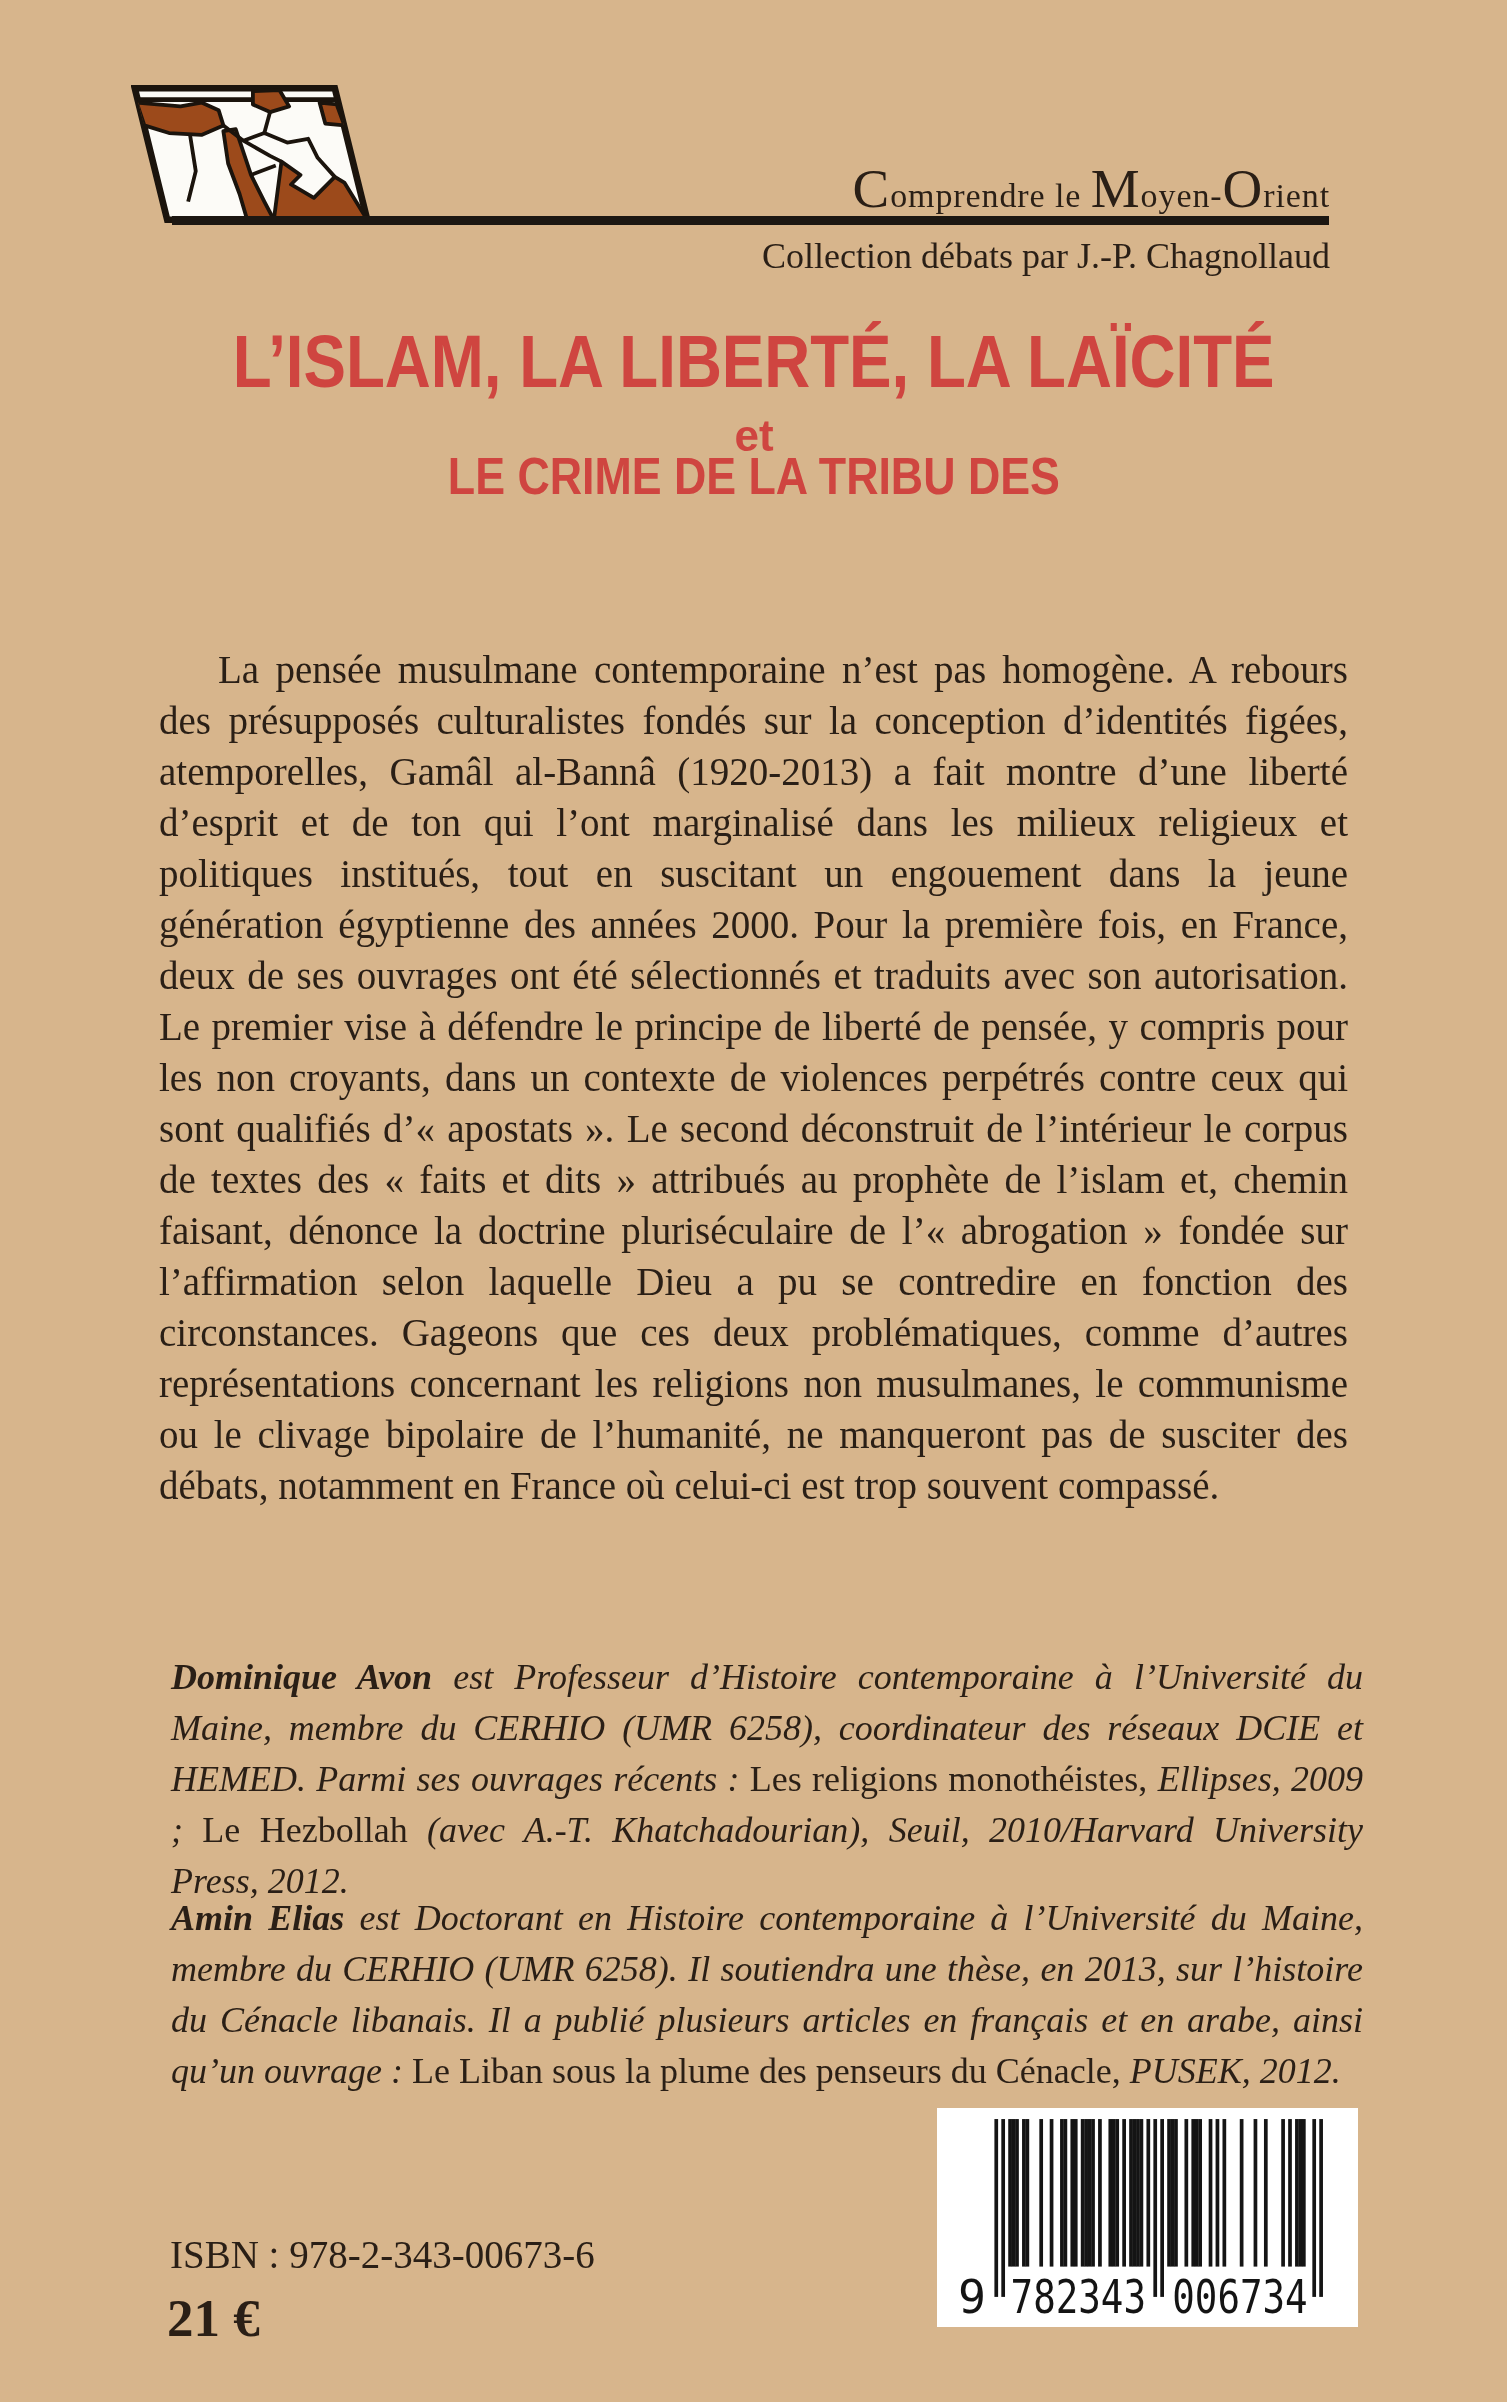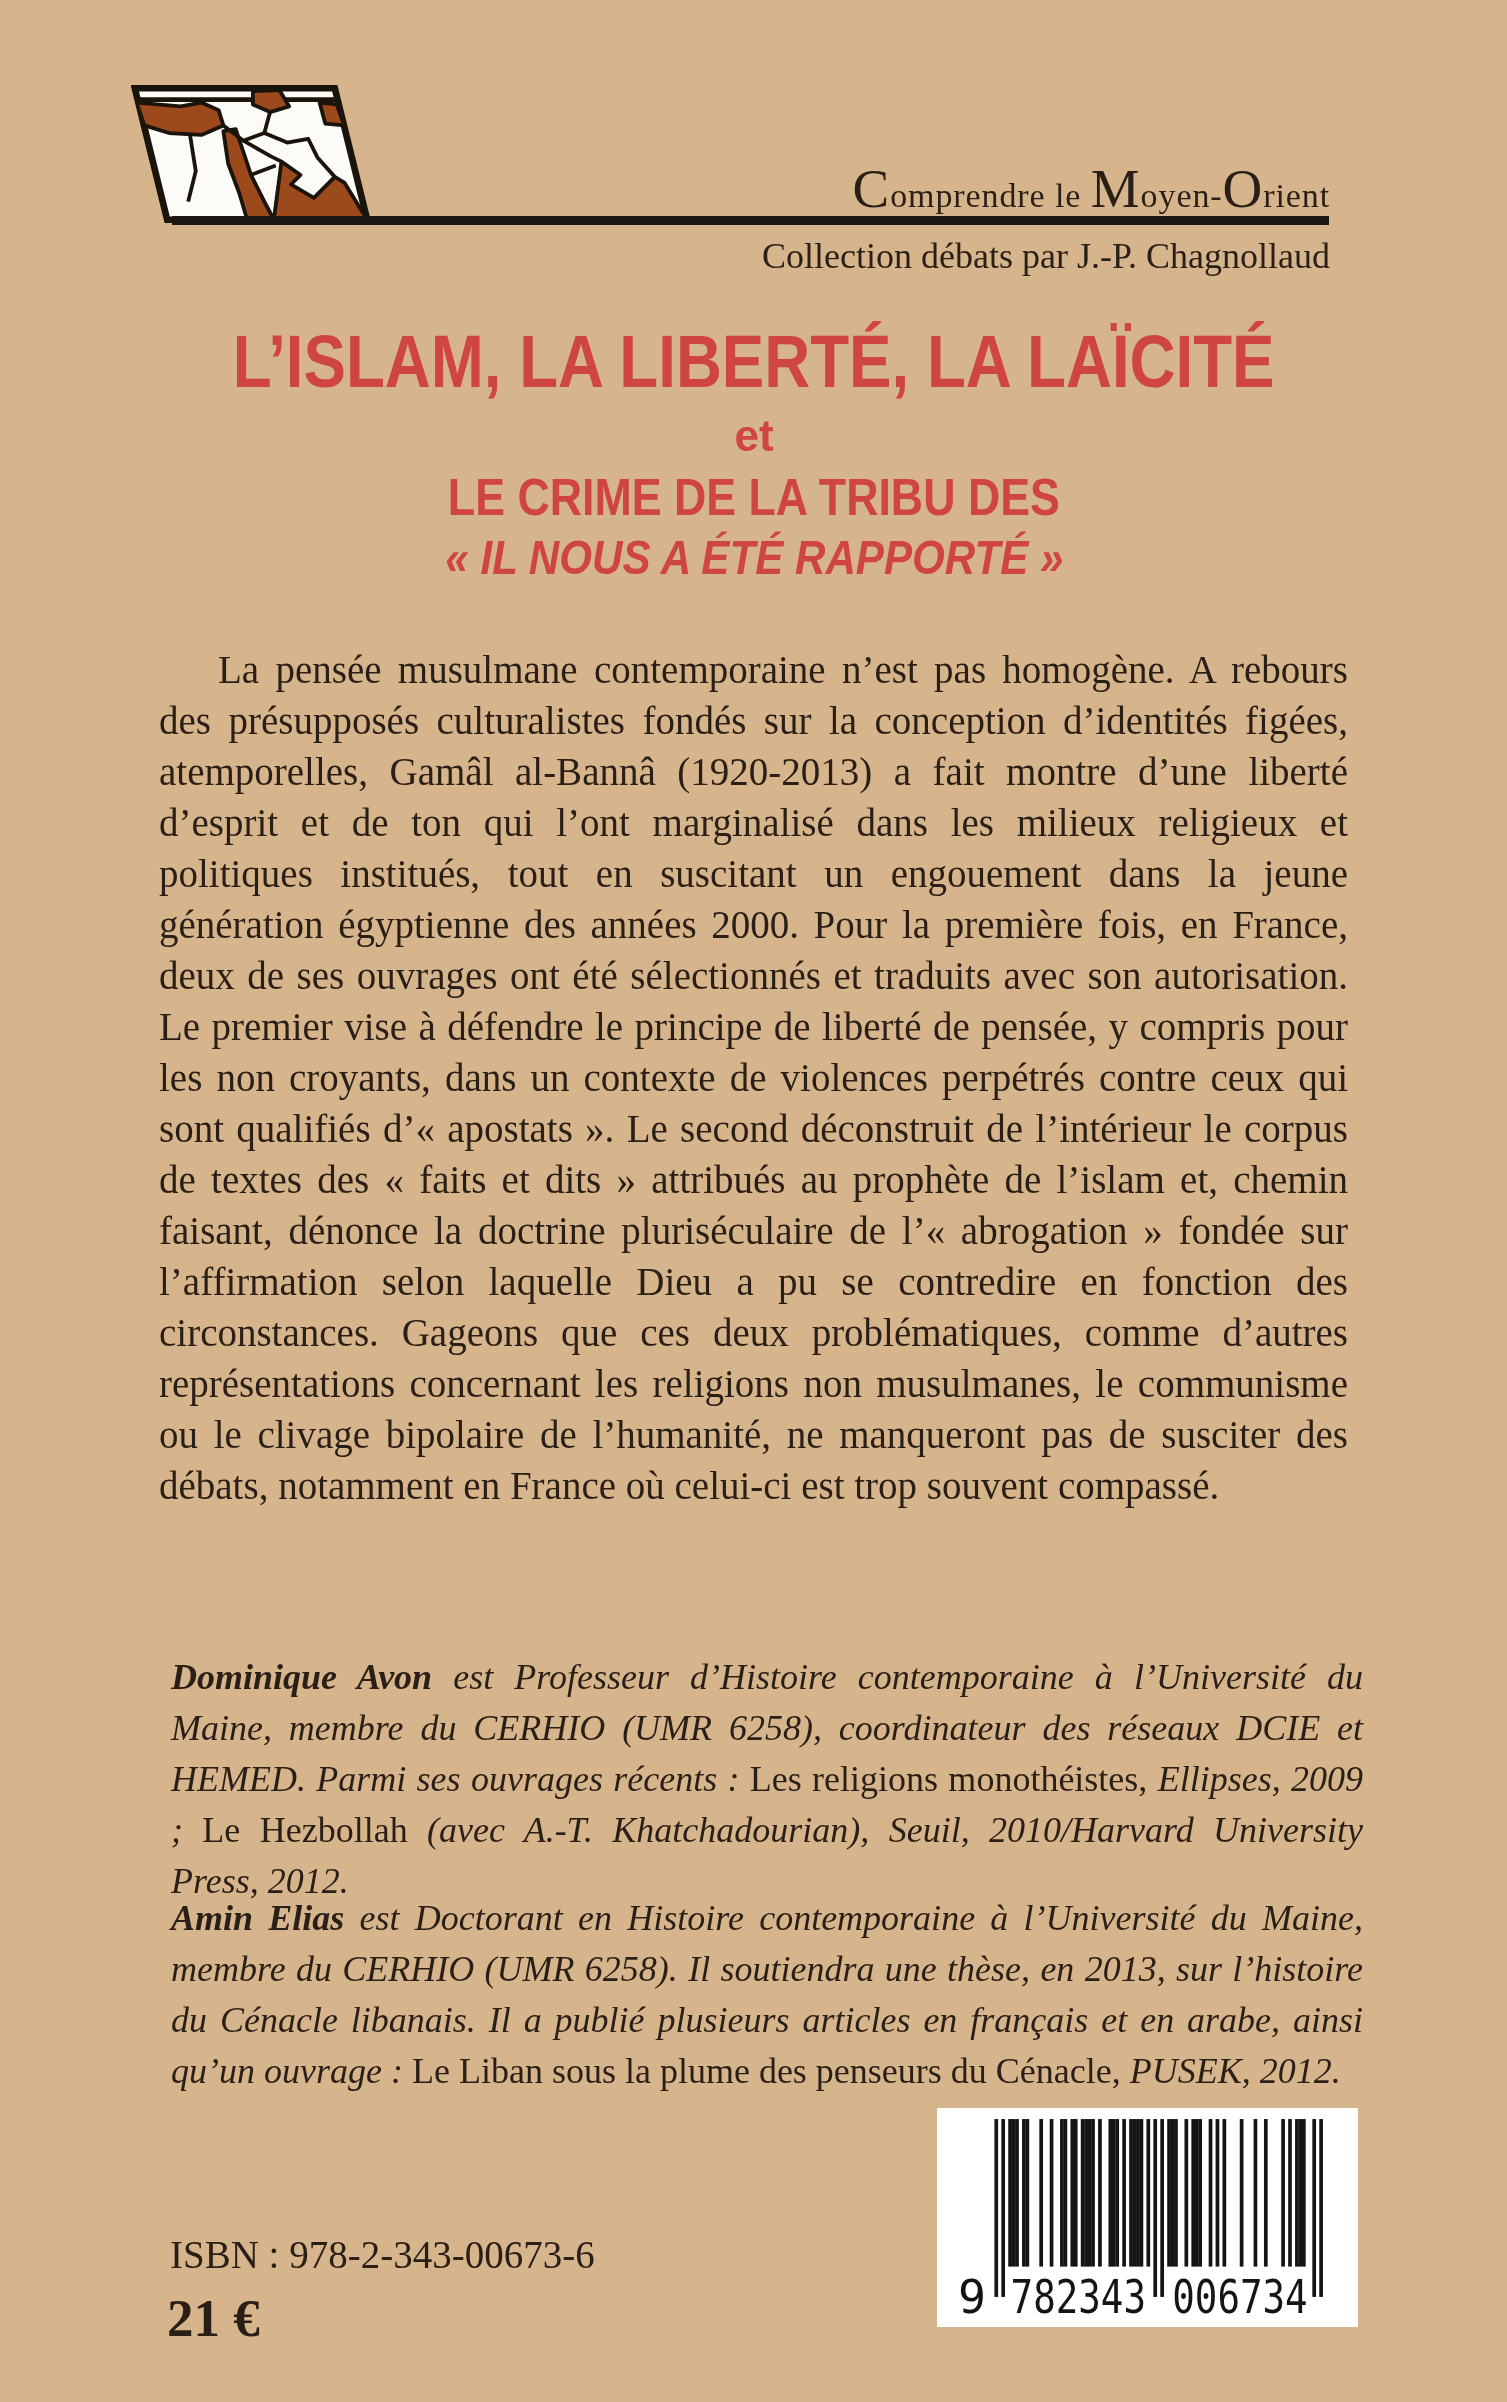--- a/index.html
+++ b/index.html
@@ -32,21 +32,21 @@
   
   .title{
     position:absolute;left:0;right:0;top:331px;text-align:center;
     color:var(--red,#cf4540);
     font-family:"Liberation Sans",sans-serif;font-weight:bold;
   }
   .title > div{display:block;}
   .t-scale{display:inline-block;transform:scaleX(0.86);transform-origin:center;white-space:nowrap;}
   .t1{font-size:74px;line-height:61px;}
   .t2{font-size:44px;margin-top:24.6px;line-height:38px;}
-  .t3{font-size:52px;margin-top:21px;line-height:42px;}
+  .t3{font-size:52px;line-height:42px;}
   .t4{font-size:49px;margin-top:17px;line-height:44px;font-style:italic;}
 
   
   .synopsis{
     position:absolute;left:159px;top:644px;width:1189px;margin:0;
     font-size:39px;line-height:51px;text-align:justify;text-indent:59px;
     color:var(--ink,#2a1f16);
   }
 
   
@@ -104,21 +104,20 @@
   </div>
 
   <div class="brand"><span class="bigcap">C</span><span>o</span><span>m</span><span>p</span><span>r</span><span>e</span><span>n</span><span>d</span><span>r</span><span>e</span><span> </span><span>l</span><span>e</span><span> </span><span class="bigcap">M</span><span>o</span><span>y</span><span>e</span><span>n</span><span>-</span><span class="bigcap">O</span><span>r</span><span>i</span><span>e</span><span>n</span><span>t</span></div>
   <div class="rule"></div>
   <div class="brand-sub">Collection débats par J.-P. Chagnollaud</div>
 
   <div class="title">
     <div class="t1"><span class="t-scale">L’ISLAM, LA LIBERTÉ, LA LAÏCITÉ</span></div>
     <div class="t2"><span>et</span></div>
     <div class="t3"><span class="t-scale">LE CRIME DE LA TRIBU DES</span></div>
-    <div class="t4"><span class="t-scale">« IL NOUS A ÉTÉ RAPPORTÉ »</span></div>
   </div>
 
   <p class="synopsis">La pensée musulmane contemporaine n’est pas homogène. A rebours des présupposés culturalistes fondés sur la conception d’identités figées, atemporelles, Gamâl al-Bannâ (1920-2013) a fait montre d’une liberté d’esprit et de ton qui l’ont marginalisé dans les milieux religieux et politiques institués, tout en suscitant un engouement dans la jeune génération égyptienne des années 2000. Pour la première fois, en France, deux de ses ouvrages ont été sélectionnés et traduits avec son autorisation. Le premier vise à défendre le principe de liberté de pensée, y compris pour les non croyants, dans un contexte de violences perpétrés contre ceux qui sont qualifiés d’« apostats ». Le second déconstruit de l’intérieur le corpus de textes des « faits et dits » attribués au prophète de l’islam et, chemin faisant, dénonce la doctrine pluriséculaire de l’« abrogation » fondée sur l’affirmation selon laquelle Dieu a pu se contredire en fonction des circonstances. Gageons que ces deux problématiques, comme d’autres représentations concernant les religions non musulmanes, le communisme ou le clivage bipolaire de l’humanité, ne manqueront pas de susciter des débats, notamment en France où celui-ci est trop souvent compassé.</p>
 
   <p class="bio bio1"><span class="seg-bold-italic">Dominique Avon</span><span class="seg-italic"> est Professeur d’Histoire contemporaine à l’Université du Maine, membre du CERHIO (UMR 6258), coordinateur des réseaux DCIE et HEMED. Parmi ses ouvrages récents : </span><span class="seg-roman">Les religions monothéistes,</span><span class="seg-italic"> Ellipses, 2009 ; </span><span class="seg-roman">Le Hezbollah</span><span class="seg-italic"> (avec A.-T. Khatchadourian), Seuil, 2010/Harvard University Press, 2012.</span></p>
   <p class="bio bio2"><span class="seg-bold-italic">Amin Elias</span><span class="seg-italic"> est Doctorant en Histoire contemporaine à l’Université du Maine, membre du CERHIO (UMR 6258). Il soutiendra une thèse, en 2013, sur l’histoire du Cénacle libanais. Il a publié plusieurs articles en français et en arabe, ainsi qu’un ouvrage : </span><span class="seg-roman">Le Liban sous la plume des penseurs du Cénacle,</span><span class="seg-italic"> PUSEK, 2012.</span></p>
 
   <div class="isbn">ISBN : 978-2-343-00673-6</div>
   <div class="price">21 €</div>
 

